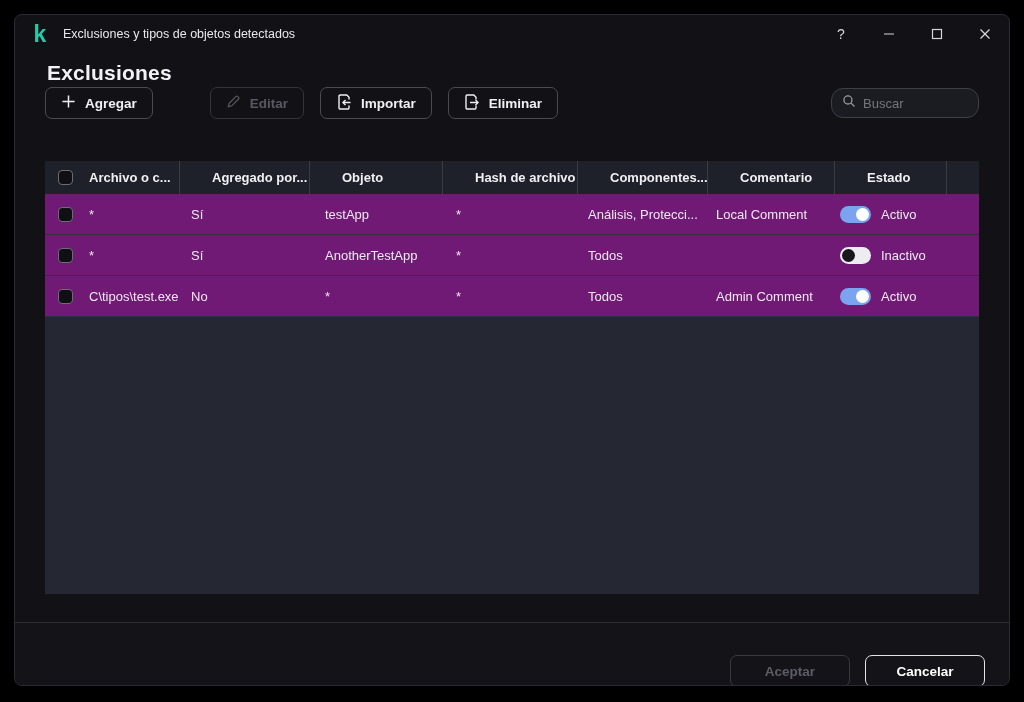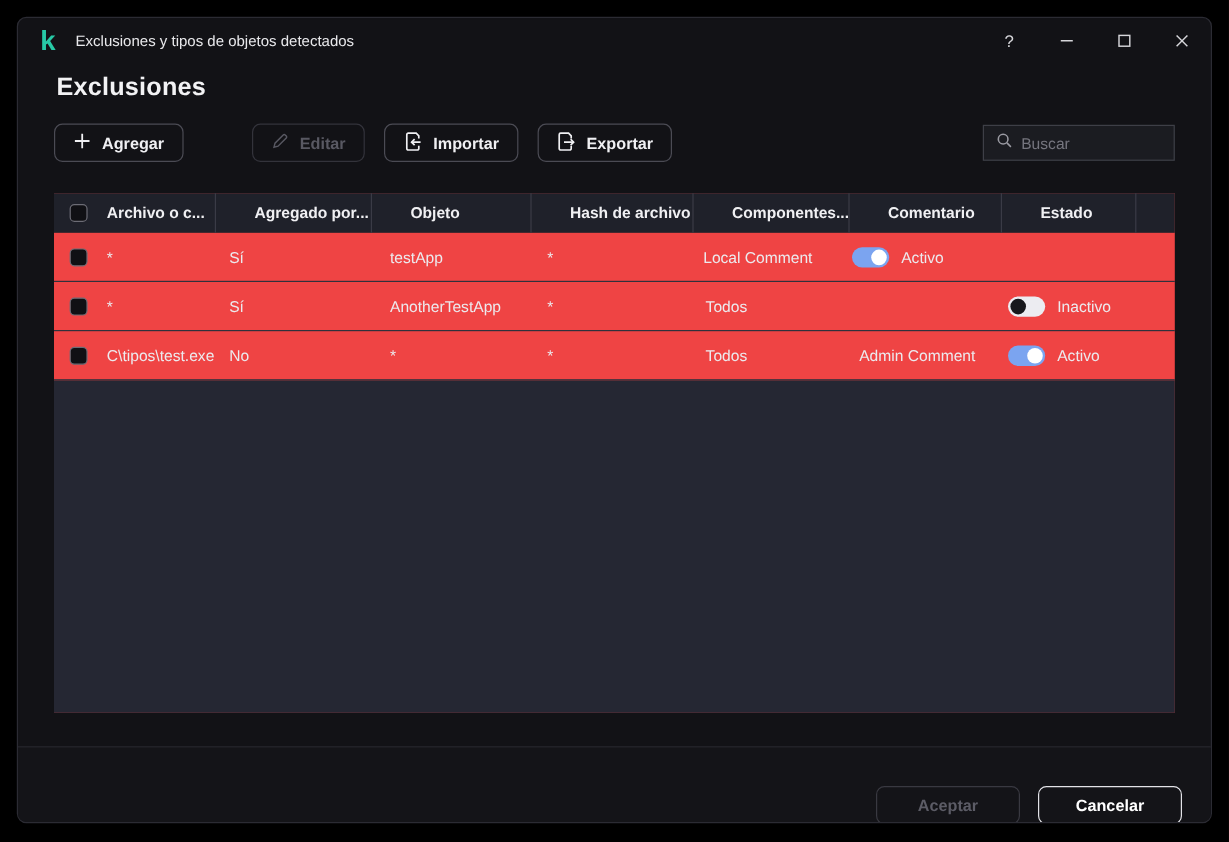--- a/index.html
+++ b/index.html
@@ -17,42 +17,42 @@
             color:#27c9a6; font-weight:bold; font-size:23px; line-height:22px; }
   .win-title { margin-left:12px; font-size:12.5px; color:#e9e9ec; }
   .win-controls { margin-left:auto; display:flex; height:38px; }
   .win-btn { width:48px; height:38px; display:flex; align-items:center; justify-content:center; color:#d6d6da; font-size:14px; cursor:default; }
   .win-btn svg { stroke:#d6d6da; }
 
   
   .heading { position:absolute; left:32px; top:46px; font-size:21px; font-weight:bold; color:#f2f2f4; letter-spacing:.2px; }
 
   
-  .toolbar { position:absolute; left:30px; top:88px; width:934px; height:32px; display:flex; align-items:center; gap:16px; }
+  .toolbar { position:absolute; left:30px; top:72px; width:934px; height:32px; display:flex; align-items:center; gap:16px; }
   .tbtn {
     height:32px; display:flex; align-items:center; gap:9px; padding:0 15px;
     background:transparent; border:1px solid #4b4b54; border-radius:7px;
     color:#f0f0f3; font-size:13.5px; font-weight:600; font-family:"Liberation Sans", sans-serif; cursor:pointer;
   }
   .tbtn svg { stroke:#f0f0f3; }
   .tbtn.disabled { border-color:#33333b; color:#585862; cursor:default;margin-left:41px; }
   .tbtn.disabled svg { stroke:#585862; }
   .searchbox {
-    margin-left:auto; width:160px; height:30px; display:flex; align-items:center; gap:7px;
-    background:#1b1c21; border:1px solid #3e3f47; border-radius:0; padding:0 10px;
+    margin-left:auto; width:148px; height:30px; display:flex; align-items:center; gap:7px;
+    background:#1b1c21; border:1px solid #3e3f47; border-radius:12px; padding:0 10px;
   }
   .searchbox input {
     flex:1; min-width:0; background:transparent; border:none; outline:none;
     color:#e9e9ec; font-size:13px; font-family:"Liberation Sans", sans-serif;
   }
   .searchbox input::placeholder { color:#75757e; }
   .searchbox svg { stroke:#9a9aa2; flex:none; }
 
   
-  .table { position:absolute; left:30px; top:146px; width:934px; height:433px; background:#ef4444; display:flex; flex-direction:column;text-align:right; }
+  .table { position:absolute; left:30px; top:146px; width:934px; height:433px; background:#701a75; display:flex; flex-direction:column;text-align:right; }
   .thead { display:flex; height:33px; align-items:center; background:#1f212a; font-weight:bold; font-size:13px; color:#f0f0f3; }
   .thead > div { height:100%; display:flex; align-items:center; }
   .thead .sep { border-left:1px solid #3a3b46;padding-left:32px; }
   .trow { display:flex; height:41px; align-items:center; font-size:13px; color:#eceaee; border-bottom:1px solid #30313c; }
   .trow > div { height:100%; display:flex; align-items:center; overflow:hidden; white-space:nowrap; }
 
   .c-check { width:42px; padding-left:13px; }
   .c-file { width:92px; padding-left:2px; }
   .c-added { width:130px; padding-left:12px; }
   .c-object { width:133px; padding-left:16px; }
@@ -135,21 +135,21 @@
             <path d="M9.5 6L7 8.5 9.5 11"></path>
           </svg></span>
       <span>Importar</span>
     </button>
     <button class="tbtn">
       <span><svg width="16" height="16" viewBox="0 0 16 16" fill="none" stroke-width="1.4">
             <path d="M12 5.5V3.2L9.8 1H3.2A1.2 1.2 0 0 0 2 2.2v11.6A1.2 1.2 0 0 0 3.2 15H10.8A1.2 1.2 0 0 0 12 13.8v-2.3"></path>
             <line x1="6" y1="8.5" x2="14" y2="8.5"></line>
             <path d="M11.5 6L14 8.5 11.5 11"></path>
           </svg></span>
-      <span>Exportar</span>
+      <span>Eliminar</span>
     </button>
     <div class="searchbox">
       <span><svg width="14" height="14" viewBox="0 0 16 16" fill="none" stroke-width="1.5">
             <circle cx="6.8" cy="6.8" r="4.6"></circle>
             <line x1="10.4" y1="10.4" x2="14.2" y2="14.2"></line>
           </svg></span>
       <input type="text" placeholder="Buscar" style="">
     </div>
   </div>
 
@@ -169,20 +169,21 @@
     </div>
 
     <div class="trow">
       <div class="c-check">
           <span class="checkbox"></span>
         </div>
       <div class="c-file">*</div>
       <div class="c-added">Sí</div>
       <div class="c-object">testApp</div>
       <div class="c-hash">*</div>
+      <div class="c-comp">Análisis, Protecci...</div>
       <div class="c-comment">Local Comment</div>
       <div class="c-state">
         <span class="toggle on"></span>
         <span>Activo</span>
       </div>
       <div class="c-extra"></div>
     </div>
 
     <div class="trow">
       <div class="c-check">

